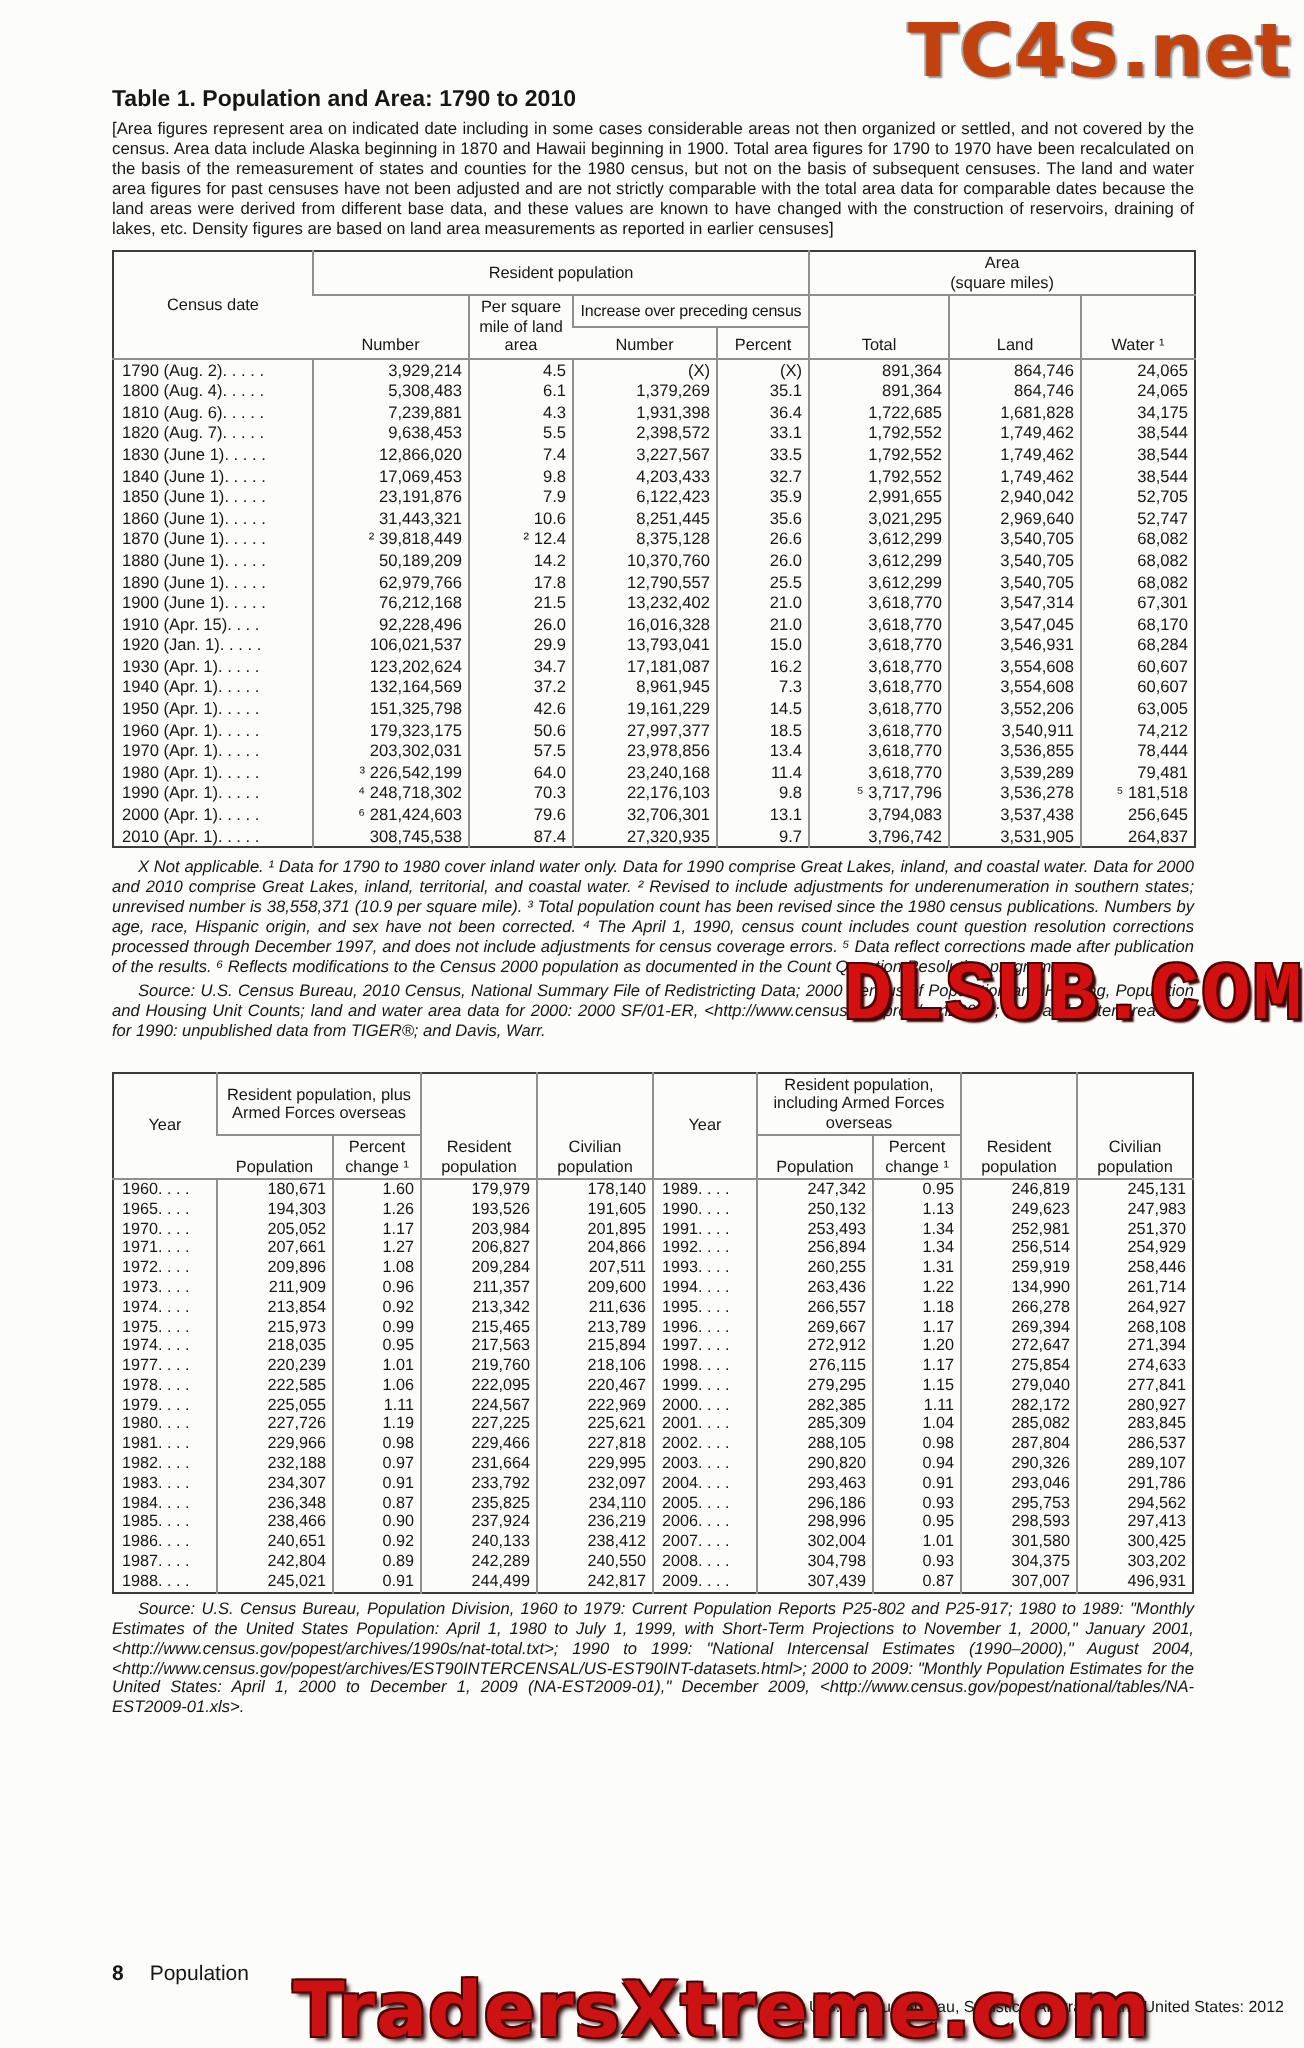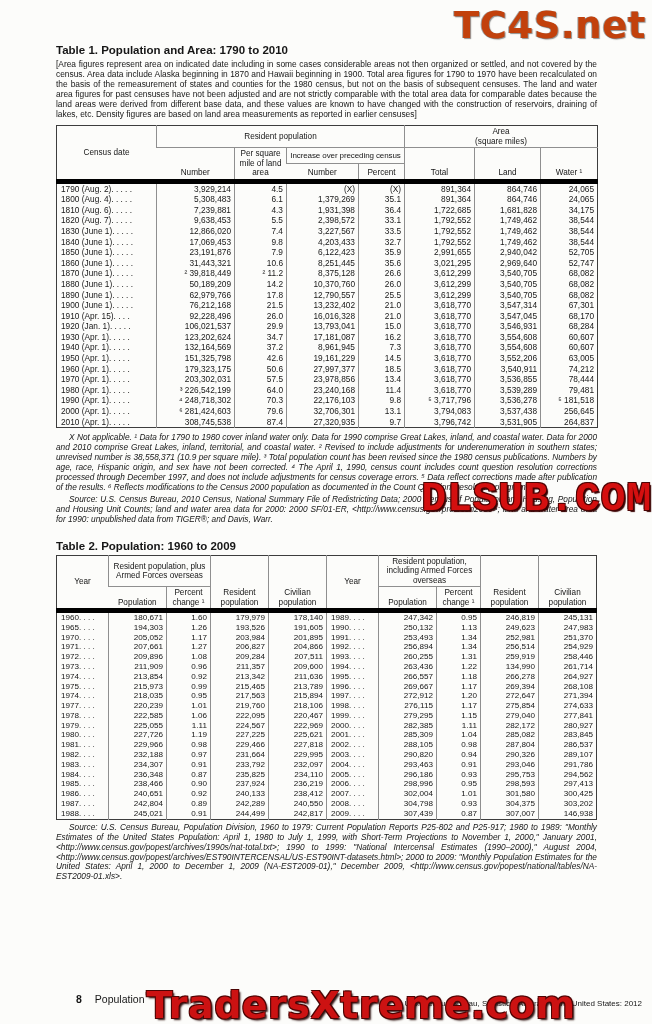--- a/index.html
+++ b/index.html
@@ -13,39 +13,39 @@
   .tbl-title{font-size:11.5px;font-weight:bold;margin:0 0 3px 0;}
   .tbl-note{font-size:8.4px;line-height:1.2;text-align:justify;margin:0 0 6px 0;}
 
   table{border-collapse:collapse;table-layout:fixed;width:100%;border:1px solid #3d3d3d;}
   th,td{border-left:1px solid #8f8f8f;}
   th:first-child,td:first-child{border-left:none;}
   thead th{
     font-weight:normal;text-align:center;padding:1px 2px;
     font-size:8.2px;line-height:1.15;border-bottom:1px solid #8f8f8f;
   }
-  tbody{border-top:5px solid #000000;}
+  tbody{border-top:1px solid #000000;}
   td{
     padding:0 3px 0 2px;text-align:right;white-space:nowrap;overflow:hidden;
     font-size:8.3px;
   }
   td.lbl{text-align:left;padding-left:4px;}
   .t1 td{line-height:10.6px;}
   .t2 td{line-height:9.8px;font-size:8.1px;}
   .t1{margin-bottom:5px;}
   .t2{margin-bottom:3px;}
   .h-leaf{vertical-align:bottom;padding-bottom:1px;}
   .h-grp,.h-mid{vertical-align:middle;}
   .h-nowrap{white-space:nowrap;font-size:8px;letter-spacing:-0.1px;}
 
   .footnote{font-size:8.3px;line-height:1.2;text-align:justify;margin:0 0 2px 0;text-indent:13px;font-style:italic;}
   .gap{height:13px;}
 
   .page-footer{position:absolute;top:977px;left:56px;right:8px;z-index:1;}
-  .footer-left{position:absolute;left:0;top:16px;font-size:10.5px;margin-left:20px;}
+  .footer-left{position:absolute;left:0;top:4px;font-size:10.5px;}
   .page-num{font-weight:bold;margin-right:13px;}
   .attribution{position:absolute;right:2px;top:22px;font-size:8px;text-align:right;}
 
   .wm{position:absolute;font-weight:bold;z-index:10;pointer-events:none;
       font-family:"DejaVu Sans","Liberation Sans",sans-serif;}
   .wm-top{top:4px;right:6px;font-size:37px;letter-spacing:0.5px;
       text-shadow:1px 1px 1px rgba(70,70,70,.6),-1px 0 0 rgba(35,35,35,.4);}
   .wm-mid{top:476px;left:0;width:100%;text-align:right;font-size:41px;letter-spacing:1px;
       text-shadow:-1px -1px 0 #4d0404,1px -1px 0 #4d0404,-1px 1px 0 #4d0404,2px 2px 1px #3a0202;font-family:Liberation Mono, monospace;}
   .wm-bottom{top:983px;left:70px;right:0;text-align:center;font-size:38px;letter-spacing:0.5px;
@@ -170,21 +170,21 @@
             <td>10.6</td>
             <td>8,251,445</td>
             <td>35.6</td>
             <td>3,021,295</td>
             <td>2,969,640</td>
             <td>52,747</td>
           </tr>
           <tr>
             <td class="lbl">1870 (June 1). . . . .</td>
             <td>² 39,818,449</td>
-            <td>² 11.2</td>
+            <td>² 12.4</td>
             <td>8,375,128</td>
             <td>26.6</td>
             <td>3,612,299</td>
             <td>3,540,705</td>
             <td>68,082</td>
           </tr>
           <tr>
             <td class="lbl">1880 (June 1). . . . .</td>
             <td>50,189,209</td>
             <td>14.2</td>
@@ -327,21 +327,20 @@
         </tbody>
     </table>
 
     <p class="footnote">X Not applicable. ¹ Data for 1790 to 1980 cover inland water only. Data for 1990 comprise Great Lakes, inland, and coastal water. Data for 2000 and 2010 comprise Great Lakes, inland, territorial, and coastal water. ² Revised to include adjustments for underenumeration in southern states; unrevised number is 38,558,371 (10.9 per square mile). ³ Total population count has been revised since the 1980 census publications. Numbers by age, race, Hispanic origin, and sex have not been corrected. ⁴ The April 1, 1990, census count includes count question resolution corrections processed through December 1997, and does not include adjustments for census coverage errors. ⁵ Data reflect corrections made after publication of the results. ⁶ Reflects modifications to the Census 2000 population as documented in the Count Question Resolution program.</p>
     <p class="footnote">Source: U.S. Census Bureau, 2010 Census, National Summary File of Redistricting Data; 2000 Census of Population and Housing, Population and Housing Unit Counts; land and water area data for 2000: 2000 SF/01-ER, &lt;http://www.census.gov/prod/cen2000&gt;; land and water area data for 1990: unpublished data from TIGER®; and Davis, Warr.</p>
   </section>
 
   <div class="gap"></div>
 
   <section>
-    <h2 class="tbl-title">Table 2. Population: 1960 to 2009</h2>
 
     <table class="t2">
       <colgroup>
         <col style="width:52px">
           <col style="width:58px">
           <col style="width:44px">
           <col style="width:58px">
           <col style="width:58px">
         <col style="width:52px">
           <col style="width:58px">
@@ -611,21 +610,21 @@
           <tr>
             <td class="lbl">1988. . . .</td>
             <td>245,021</td>
             <td>0.91</td>
             <td>244,499</td>
             <td>242,817</td>
             <td class="lbl">2009. . . .</td>
             <td>307,439</td>
             <td>0.87</td>
             <td>307,007</td>
-            <td>146,938</td>
+            <td>496,931</td>
           </tr>
         </tbody>
     </table>
 
     <p class="footnote">Source: U.S. Census Bureau, Population Division, 1960 to 1979: Current Population Reports P25-802 and P25-917; 1980 to 1989: "Monthly Estimates of the United States Population: April 1, 1980 to July 1, 1999, with Short-Term Projections to November 1, 2000," January 2001, &lt;http://www.census.gov/popest/archives/1990s/nat-total.txt&gt;; 1990 to 1999: "National Intercensal Estimates (1990–2000)," August 2004, &lt;http://www.census.gov/popest/archives/EST90INTERCENSAL/US-EST90INT-datasets.html&gt;; 2000 to 2009: "Monthly Population Estimates for the United States: April 1, 2000 to December 1, 2009 (NA-EST2009-01)," December 2009, &lt;http://www.census.gov/popest/national/tables/NA-EST2009-01.xls&gt;.</p>
   </section>
 
 </div>
 
 <div class="page-footer">

